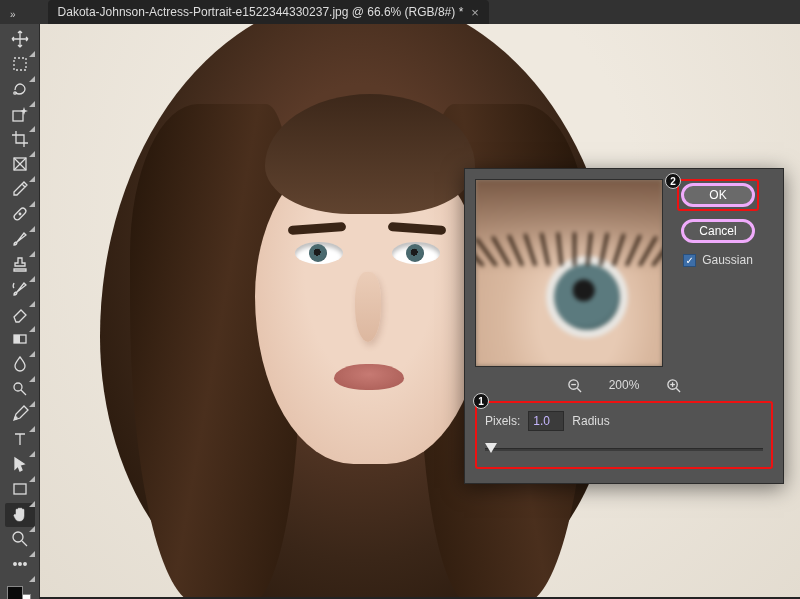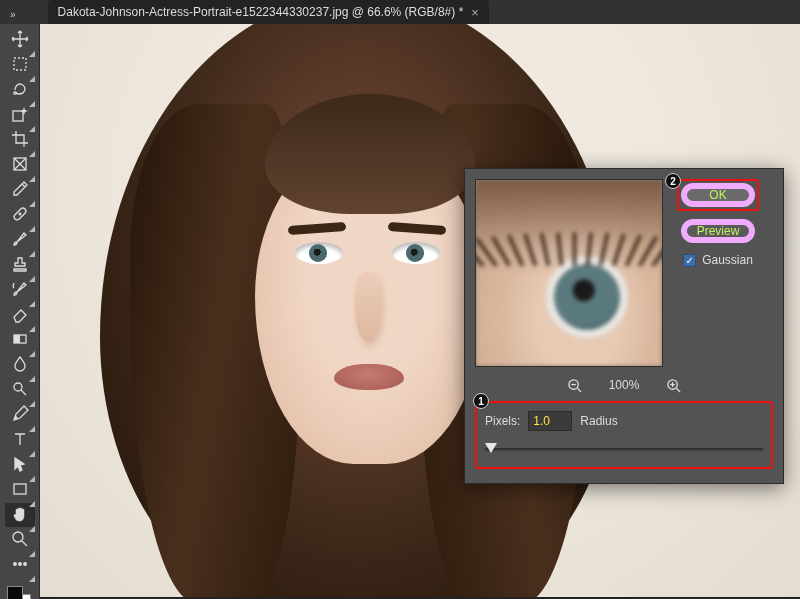--- a/index.html
+++ b/index.html
@@ -47,32 +47,32 @@
 .dlg-body{display:flex;padding:10px 10px 4px 10px;gap:12px}
 .preview{width:188px;height:188px;border:1px solid #2e2e2e;background:#8a7968;overflow:hidden;position:relative}
 .preview .pv{position:absolute;inset:0;filter:blur(2px)}
 .preview .skin{position:absolute;inset:0;background:radial-gradient(ellipse at 55% 75%,#e7cab4 28%,#d9b89f 52%,#c9a58b 100%)}
 .preview .iris{position:absolute;left:78px;top:84px;width:66px;height:66px;border-radius:50%;background:radial-gradient(circle at 45% 40%,#1a1a1a 20%,#5b7a7e 21% 62%,#32484b 100%);box-shadow:0 0 0 8px #e8e6e2}
 .preview .lidshadow{position:absolute;left:0;top:0;right:0;height:95px;background:linear-gradient(#7a5a46 0%,rgba(122,90,70,.2) 70%,transparent)}
 .preview .lashes{position:absolute;left:0;top:52px;right:0;height:50px}
 .preview .lashes span{position:absolute;width:3px;height:34px;background:#241509;border-radius:2px;transform-origin:bottom center}
 .dlg-right{display:flex;flex-direction:column;align-items:center;gap:8px;padding-top:0;min-width:86px}
 .num-badge{position:absolute;width:16px;height:16px;border-radius:50%;background:#111;color:#fff;border:1px solid #ccc;display:flex;align-items:center;justify-content:center;font-size:10px;font-weight:600;z-index:5}
-.btn{width:74px;height:24px;border-radius:12px;border:6px solid #f0abfc;background:#5a5a5a;color:#bef264;display:flex;align-items:center;justify-content:center;cursor:pointer}
+.btn{width:74px;height:24px;border-radius:12px;border:3px solid #f0abfc;background:#5a5a5a;color:#ffffff;display:flex;align-items:center;justify-content:center;cursor:pointer}
 .btn.primary{background:#6a6a6a}
 .hl-red{border:2px solid #e11;border-radius:3px;padding:2px}
 .chk{display:flex;align-items:center;gap:6px;margin-top:2px}
 .chk .box{width:13px;height:13px;background:#3d6ea8;border:1px solid #2a4f7a;display:flex;align-items:center;justify-content:center;color:#fff;font-size:10px}
 .zoombar{display:flex;align-items:center;justify-content:center;gap:26px;padding:6px 0 6px 0}
 .zoombar .z{width:16px;height:16px;color:#ddd;display:flex;align-items:center;justify-content:center}
 .zoombar .z svg{width:15px;height:15px;stroke:#ddd;fill:none;stroke-width:1.4}
 .radius-block{position:relative;margin:2px 10px 14px 10px;padding:8px 8px 12px 8px}
 .radius-block.hl{border:2px solid #e11;border-radius:3px}
 .radius-row{display:flex;align-items:center;gap:8px;color:#ddd}
-.radius-row input{width:44px;height:20px;background:#3b3b3b;border:1px solid #2b2b2b;color:#fde047;padding:0 4px}
+.radius-row input{width:36px;height:20px;background:#3b3b3b;border:1px solid #2b2b2b;color:#c4b5fd;padding:0 4px}
 .slider{position:relative;margin-top:12px;height:12px}
 .slider .track{position:absolute;left:0;right:0;top:5px;height:3px;background:#3b3b3b;border-top:1px solid #2a2a2a}
 .slider .thumb{position:absolute;left:0;top:0;width:0;height:0;border-left:6px solid transparent;border-right:6px solid transparent;border-top:10px solid #e8e8e8}
 </style>
 </head>
 <body>
 
 <div class="app">
 
   <div class="tabbar">
@@ -260,36 +260,36 @@
               <span style="left: 162px; transform: rotate(30deg);"></span>
               <span style="left: 175px; transform: rotate(36deg);"></span>
             </div>
         </div>
       </div>
       <div class="dlg-right" style="position:relative">
         <div class="num-badge" style="left:-10px;top:-6px">2</div>
         <div class="hl-red">
           <div class="btn primary">OK</div>
         </div>
-        <div class="btn">Preview</div>
+        <div class="btn">Cancel</div>
         <label class="chk">
           <span class="box">✓</span>
           <span>Gaussian</span>
         </label>
       </div>
     </div>
     <div class="zoombar">
       <span class="z">
           <svg viewBox="0 0 16 16">
             <circle cx="7" cy="7" r="5"></circle>
             <line x1="11" y1="11" x2="15" y2="15"></line>
             <line x1="4.5" y1="7" x2="9.5" y2="7"></line>
           </svg>
         </span>
-      <span>100%</span>
+      <span>200%</span>
       <span class="z">
           <svg viewBox="0 0 16 16">
             <circle cx="7" cy="7" r="5"></circle>
             <line x1="11" y1="11" x2="15" y2="15"></line>
             <line x1="4.5" y1="7" x2="9.5" y2="7"></line>
             <line x1="7" y1="4.5" x2="7" y2="9.5"></line>
           </svg>
         </span>
     </div>
     <div class="radius-block hl">

